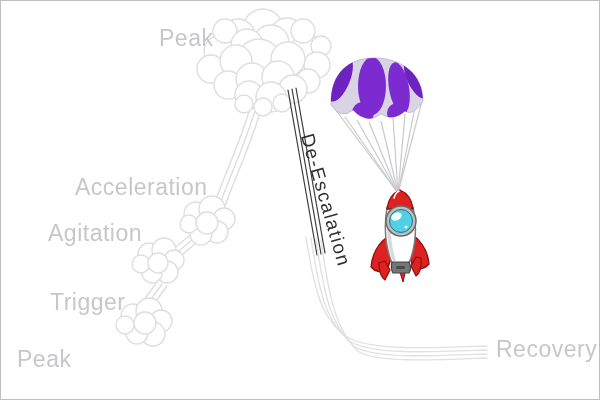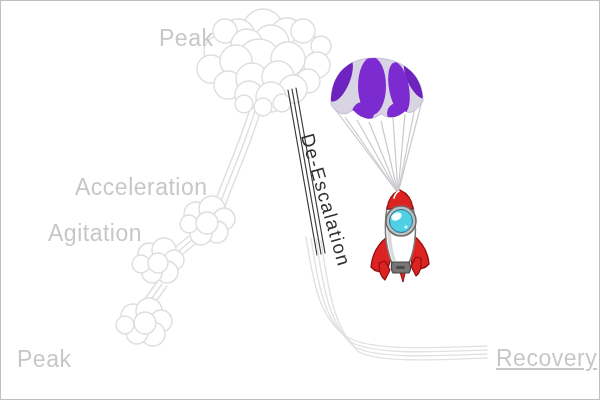--- a/index.html
+++ b/index.html
@@ -11,21 +11,21 @@
   svg{position:absolute;left:0;top:0;}
   .phase-label{
     position:absolute;color:#c7c7ca;font-size:23px;letter-spacing:.5px;
     white-space:nowrap;user-select:none;
   }
   #lbl-peak{left:158px;top:24px;}
   #lbl-acceleration{left:74px;top:173px;}
   #lbl-agitation{left:47px;top:219px;}
   #lbl-trigger{left:49px;top:288px;}
   #lbl-calm{left:16px;top:345px;}
-  #lbl-recovery{left:495px;top:344px;text-decoration:underline;}
+  #lbl-recovery{left:495px;top:335px;}
   #lbl-deescalation{
     position:absolute;left:316px;top:130px;color:#2f2f2f;font-size:19px;
     letter-spacing:1.5px;transform-origin:0 0;transform:rotate(74deg);
     white-space:nowrap;
   }
 </style>
 </head>
 <body>
 
 <div id="stage">
@@ -166,17 +166,18 @@
       <circle cx="400" cy="220" r="15" fill="#bfbfbf" stroke="#6a6a6a" stroke-width="1.5"></circle>
       <circle cx="400" cy="220" r="11.5" fill="#4fd0e4" stroke="#2e6f8c" stroke-width="1"></circle>
       <ellipse cx="395.5" cy="215.5" rx="5.5" ry="3.8" transform="rotate(-25 395.5 215.5)" fill="#ffffff" opacity="0.95"></ellipse>
       <circle cx="405" cy="226" r="1.6" fill="#ffffff" opacity="0.9"></circle>
     </g>
   </svg>
 
   <div class="phase-label" id="lbl-peak">Peak</div>
   <div class="phase-label" id="lbl-acceleration">Acceleration</div>
   <div class="phase-label" id="lbl-agitation">Agitation</div>
+  <div class="phase-label" id="lbl-trigger">Trigger</div>
   <div class="phase-label" id="lbl-calm">Peak</div>
   <div class="phase-label" id="lbl-recovery">Recovery</div>
   <div id="lbl-deescalation">De-Escalation</div>
 
 </div>
 
 </body></html>

